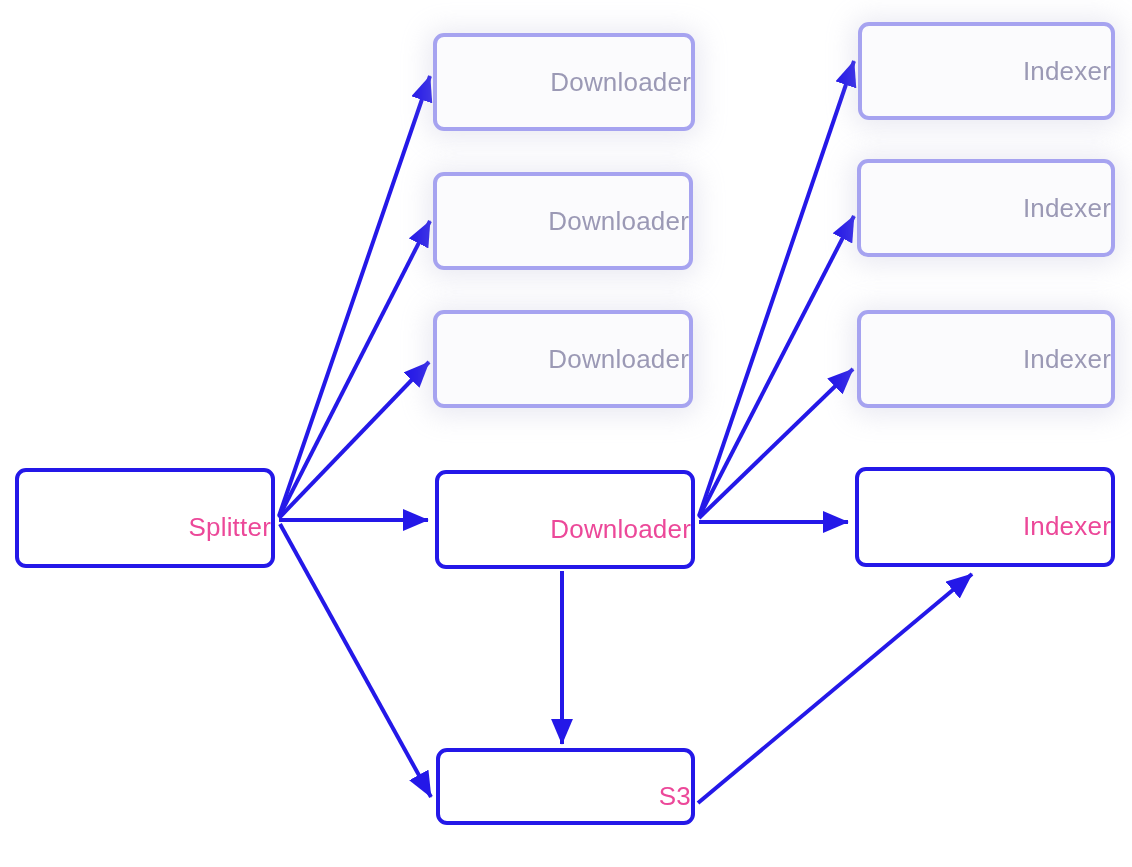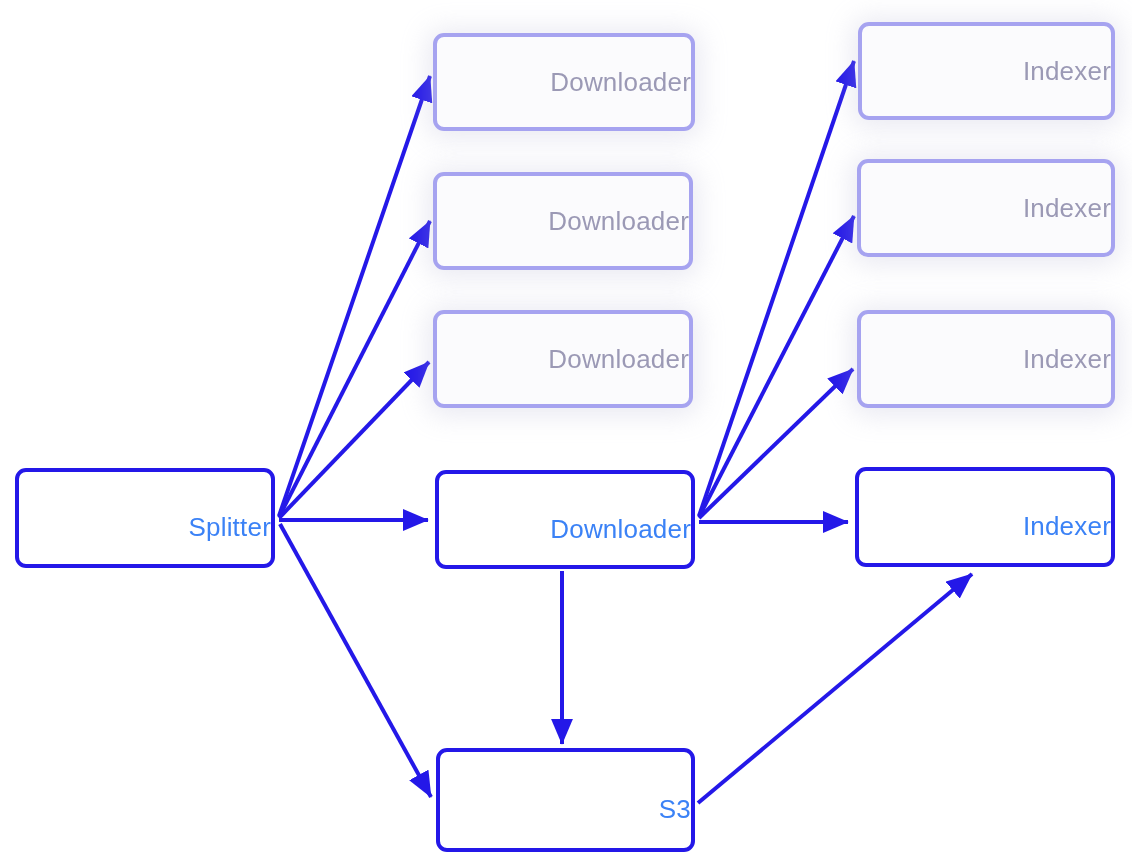--- a/index.html
+++ b/index.html
@@ -36,21 +36,21 @@
     font-size: 26px;
     letter-spacing: 0.2px;
     white-space: nowrap;
   }
   .node.active {
     border: 4px solid #2418e8;
     background: #ffffff;
     z-index: 2;
   }
   .node.active .label {
-    color: #3b82f6;
+    color: #ec4899;
     margin-top: 19px;
   }
   .node.ghost {
     border: 4px solid #a6a3f0;
     background: #fbfbfd;
     box-shadow: 0 2px 26px 6px rgba(185, 185, 212, 0.30);
     z-index: 1;
   }
   .node.ghost .label {
     color: #9b99b5;
@@ -113,17 +113,17 @@
   </div>
 
   <div class="node ghost" style="left:857px; top:310px; width:258px; height:98px;">
     <span class="label">Indexer</span>
   </div>
 
   <div class="node active" style="left:855px; top:467px; width:260px; height:100px;">
     <span class="label">Indexer</span>
   </div>
 
-  <div class="node active" style="left:436px; top:748px; width:259px; height:104px;">
+  <div class="node active" style="left:436px; top:748px; width:259px; height:77px;">
     <span class="label">S3</span>
   </div>
 
 </div>
 
 </body></html>

